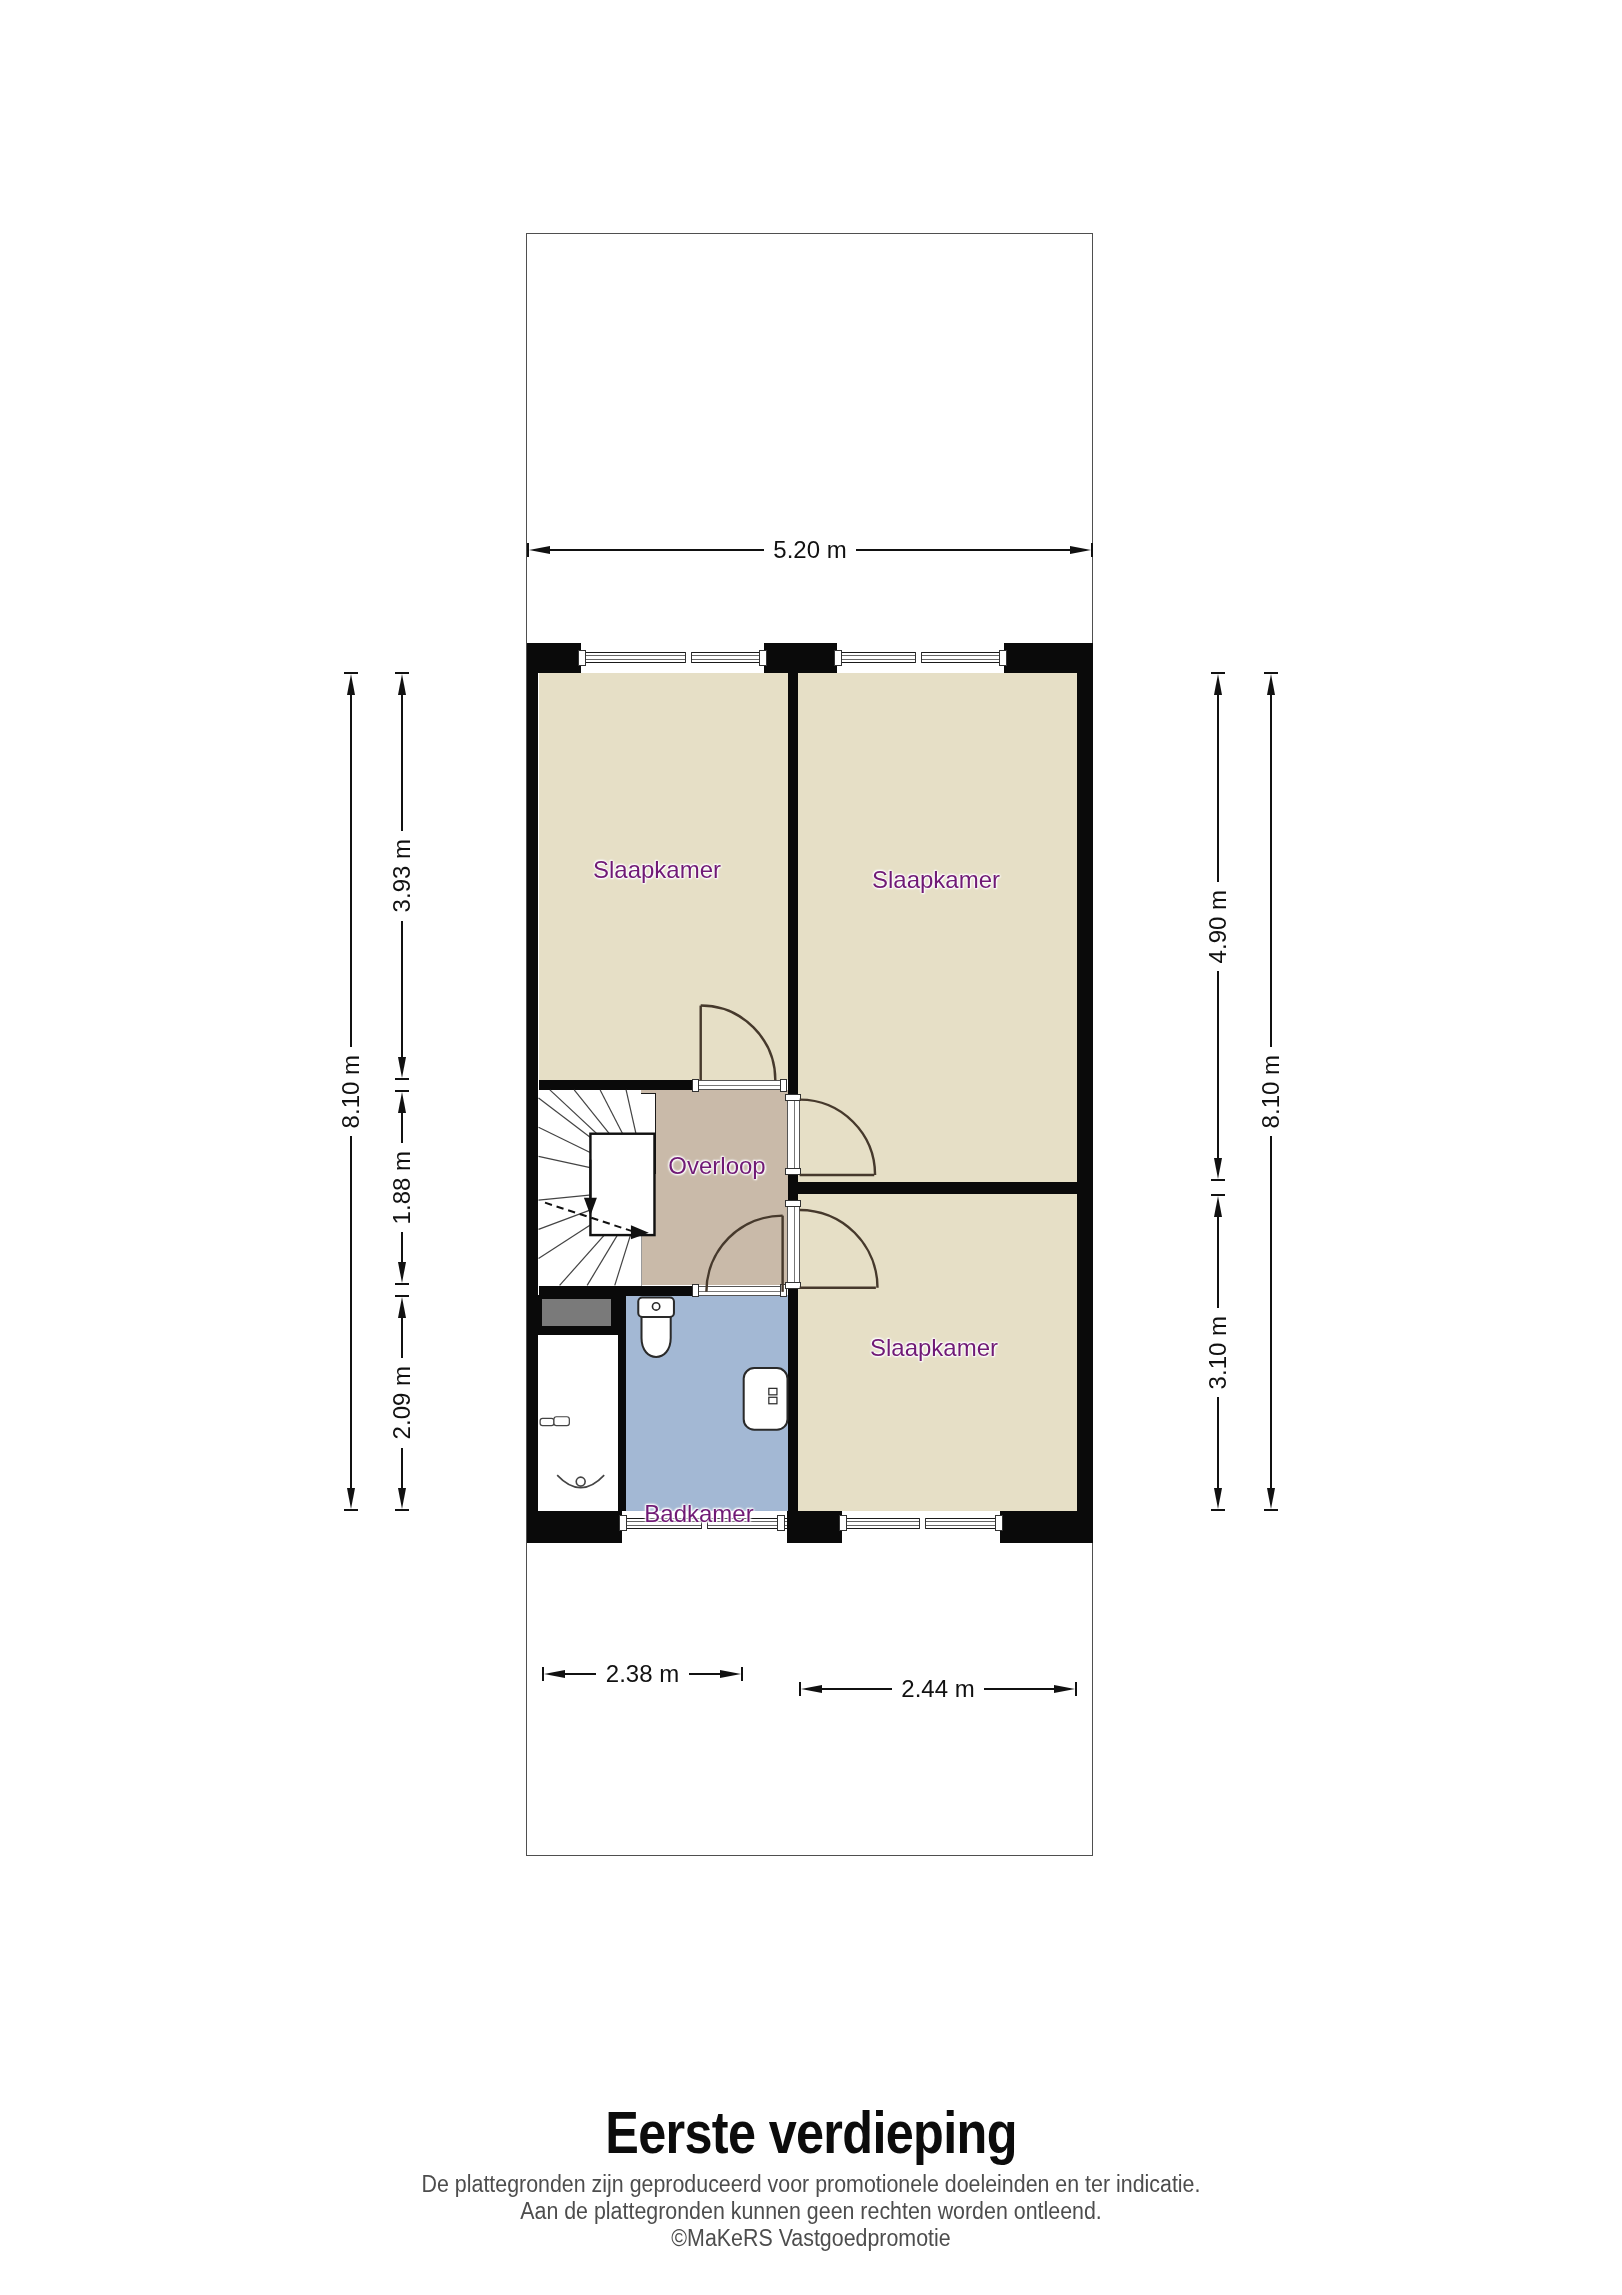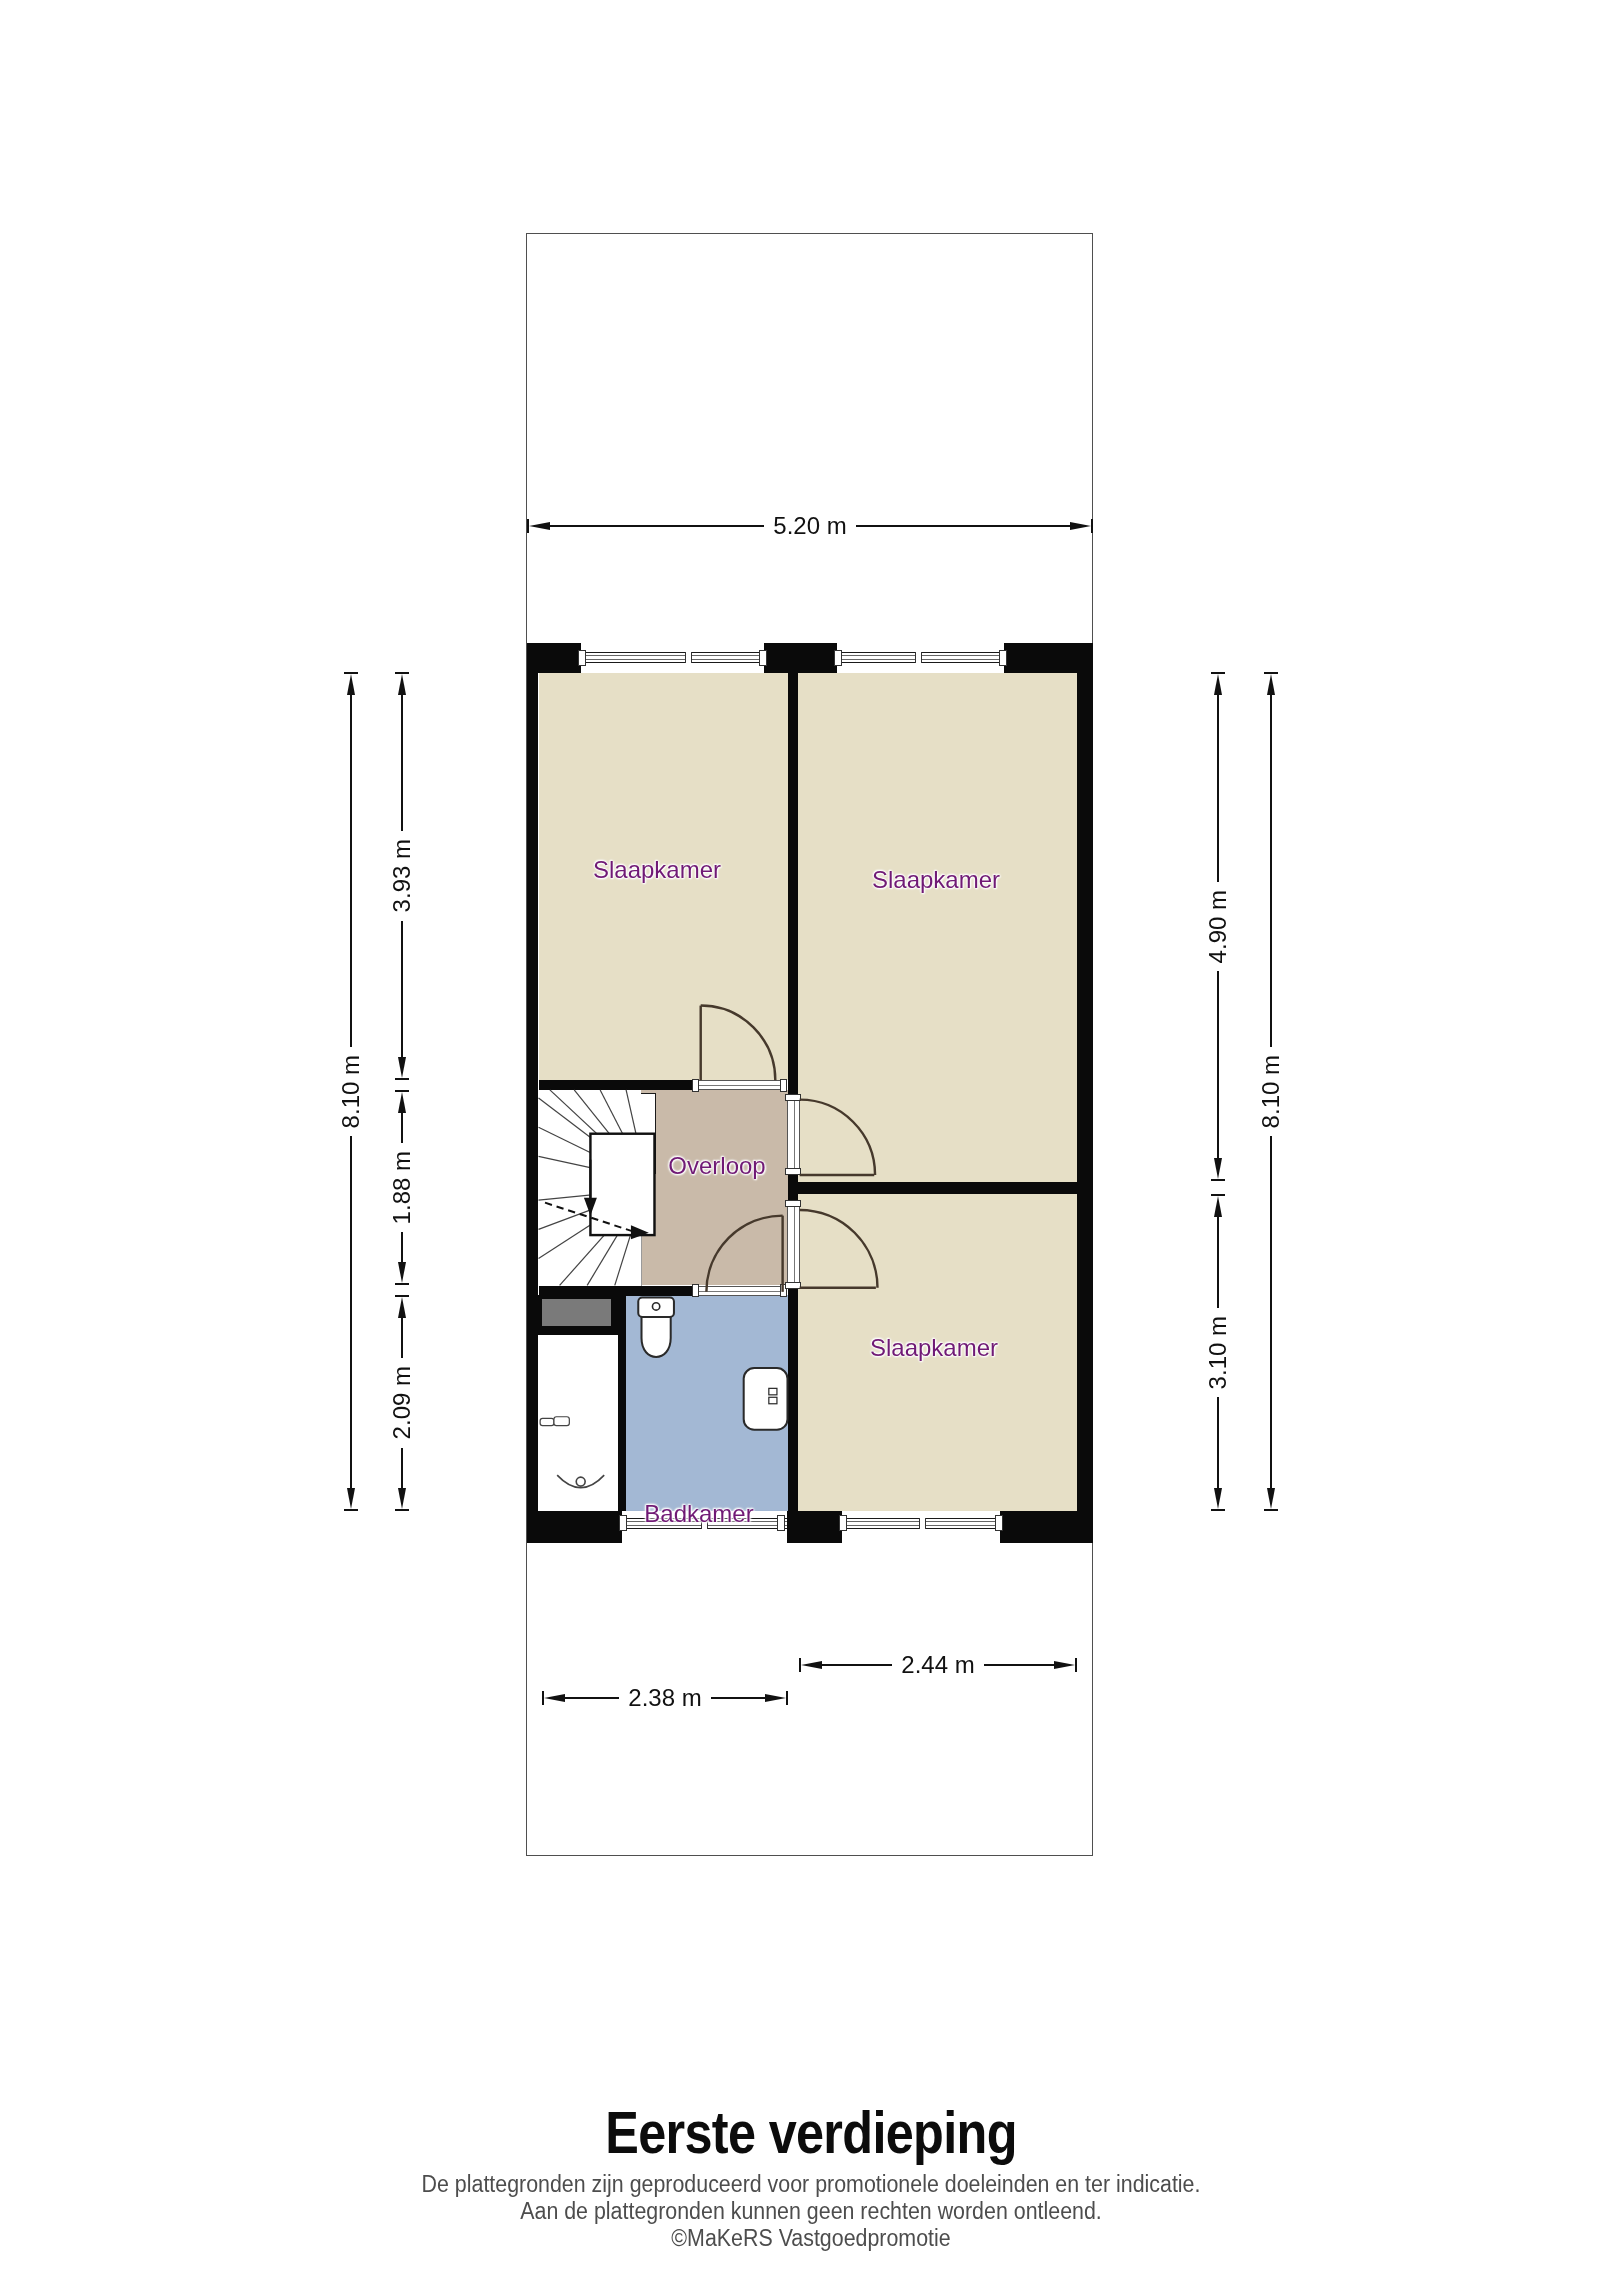--- a/index.html
+++ b/index.html
@@ -29,21 +29,21 @@
   .stair-notch{background:#fff;border:1.6px solid #1a1a1a;border-left:none;z-index:3;box-sizing:border-box;}
   .stair-edge{background:#9a9a9a;z-index:3;}
 
   svg.overlay{position:absolute;left:0;top:0;z-index:4;pointer-events:none;}
 
   .room-label{z-index:6;transform:translate(-50%,-50%);font-size:24px;color:#701a75;white-space:nowrap;
     text-shadow:0 0 2.4px #fff,0 0 2.4px #fff,0 0 3.2px #fff,0.8px 0.8px 1.6px #fff,-0.8px -0.8px 1.6px #fff;}
 
   
   .dimh,.dimv{display:flex;align-items:center;z-index:6;color:#111;font-size:24px;}
-  .dimh{flex-direction:row;height:24px;}
+  .dimh{flex-direction:row;height:24px;margin-top:24px;}
   .dimv{flex-direction:column;width:24px;}
   .dimh .seg{flex:1;height:1.6px;background:#111;}
   .dimv .seg{flex:1;width:1.6px;background:#111;}
   .dimh .lbl{padding:0 9.7px;white-space:nowrap;}
   .dimv .lbl{padding:8px 0;white-space:nowrap;writing-mode:vertical-rl;transform:rotate(180deg);}
   .tick-h{width:1.6px;height:14.6px;background:#111;}
   .tick-v{width:14.6px;height:1.6px;background:#111;}
   .ar-l{width:0;height:0;border-top:4.9px solid transparent;border-bottom:4.9px solid transparent;border-right:21px solid #111;}
   .ar-r{width:0;height:0;border-top:4.9px solid transparent;border-bottom:4.9px solid transparent;border-left:21px solid #111;}
   .ar-u{width:0;height:0;border-left:4.9px solid transparent;border-right:4.9px solid transparent;border-bottom:21px solid #111;}
@@ -259,21 +259,21 @@
   <div class="abs dimv" style="left:1259px;top:672px;height:839px;">
     <div class="tick-v"></div>
       <div class="ar-u"></div>
       <div class="seg"></div>
     <span class="lbl">8.10 m</span>
     <div class="seg"></div>
       <div class="ar-d"></div>
       <div class="tick-v"></div>
   </div>
 
-  <div class="abs dimh" style="left:542px;top:1686px;width:246px;">
+  <div class="abs dimh" style="left:542px;top:1638px;width:201px;">
     <div class="tick-h"></div>
       <div class="ar-l"></div>
       <div class="seg"></div>
     <span class="lbl">2.38 m</span>
     <div class="seg"></div>
       <div class="ar-r"></div>
       <div class="tick-h"></div>
   </div>
   <div class="abs dimh" style="left:799px;top:1653px;width:278px;">
     <div class="tick-h"></div>

